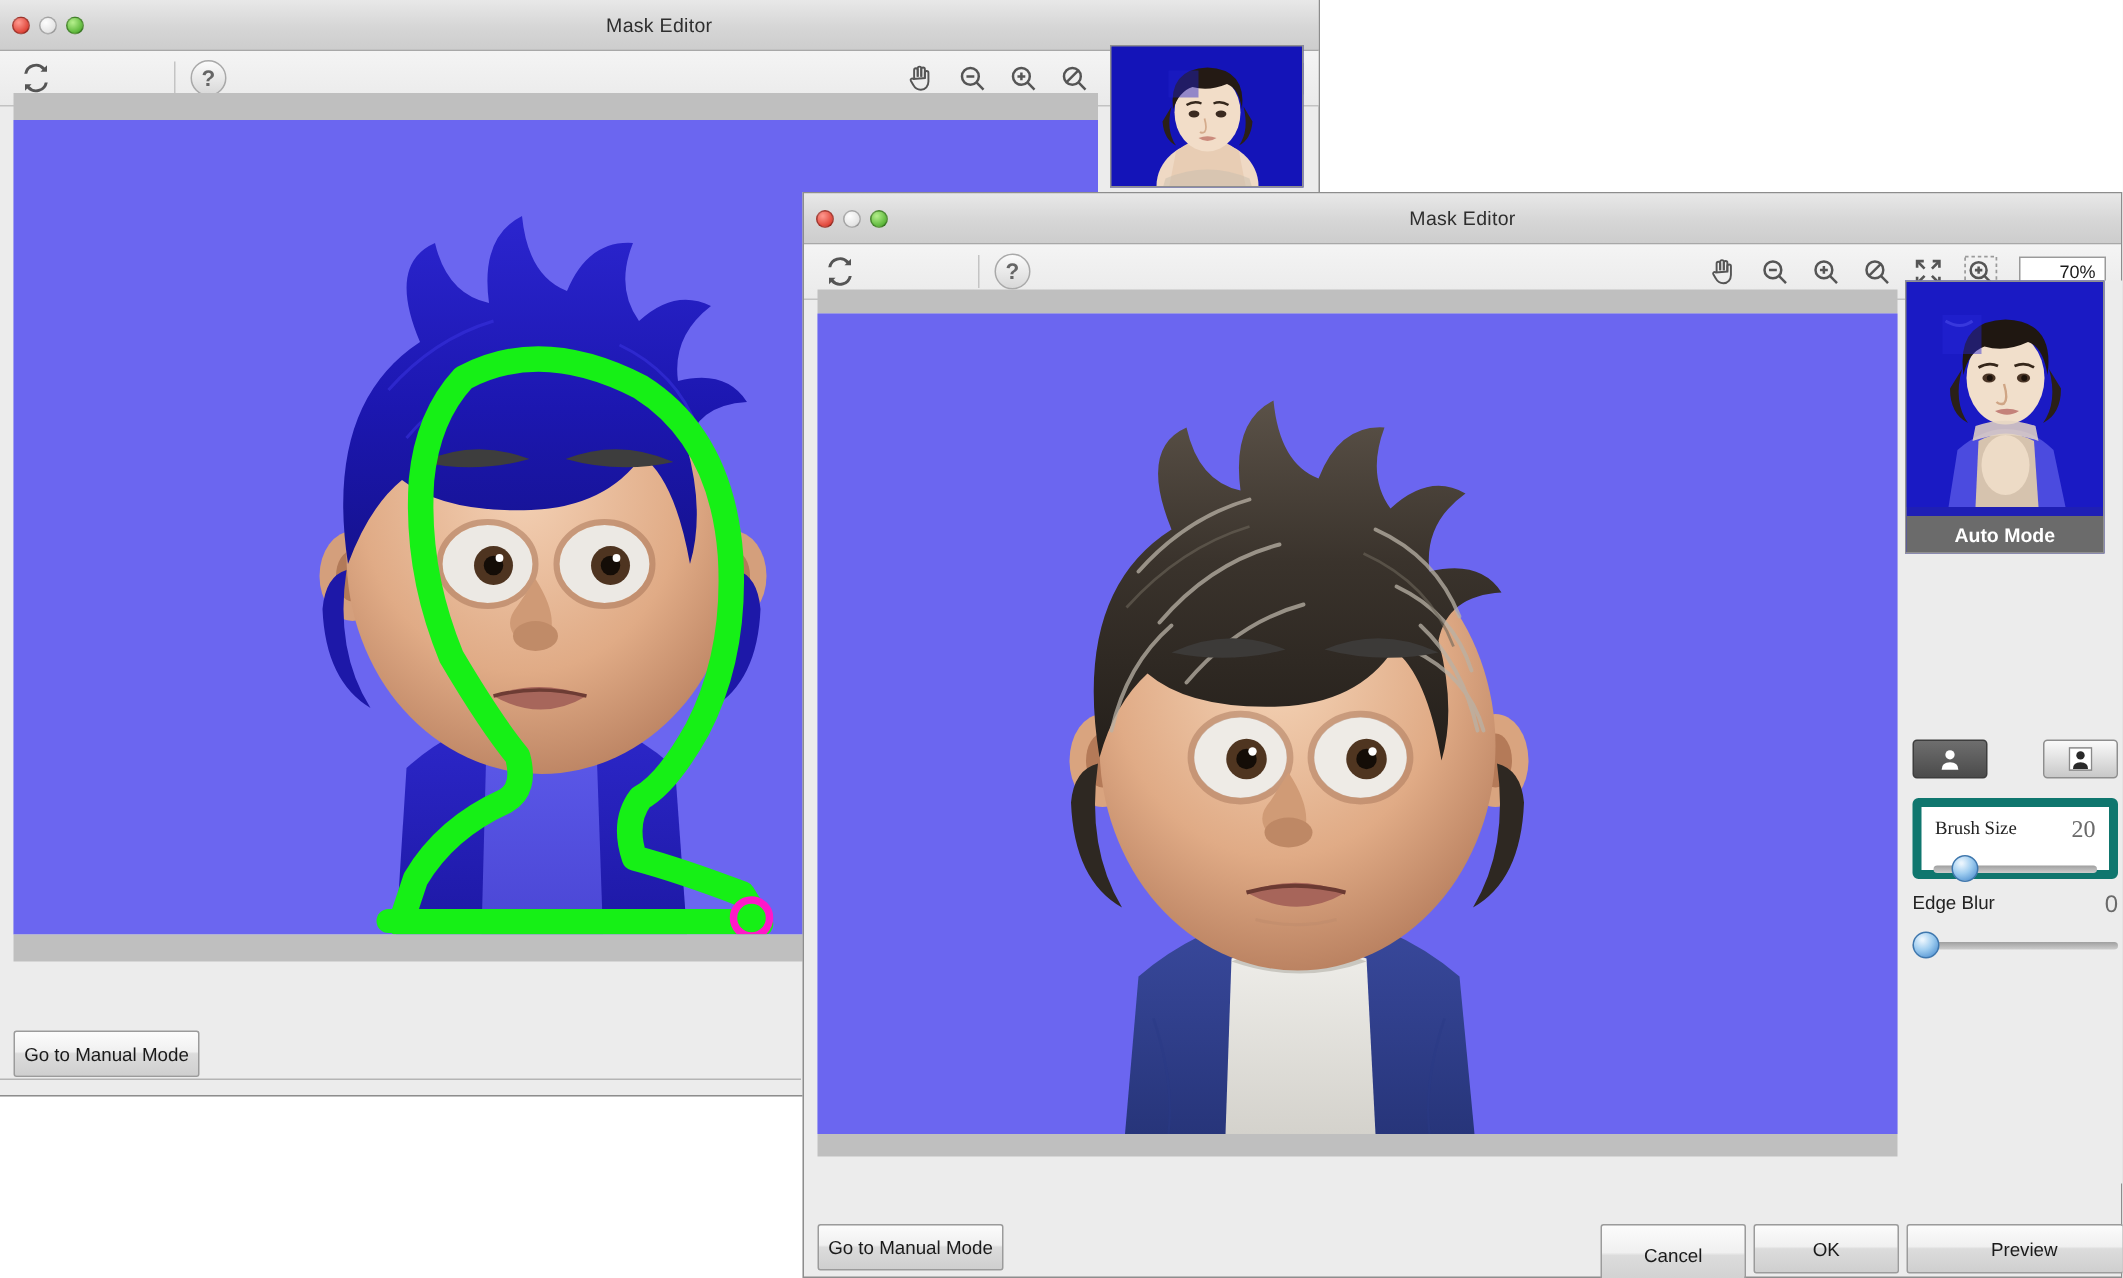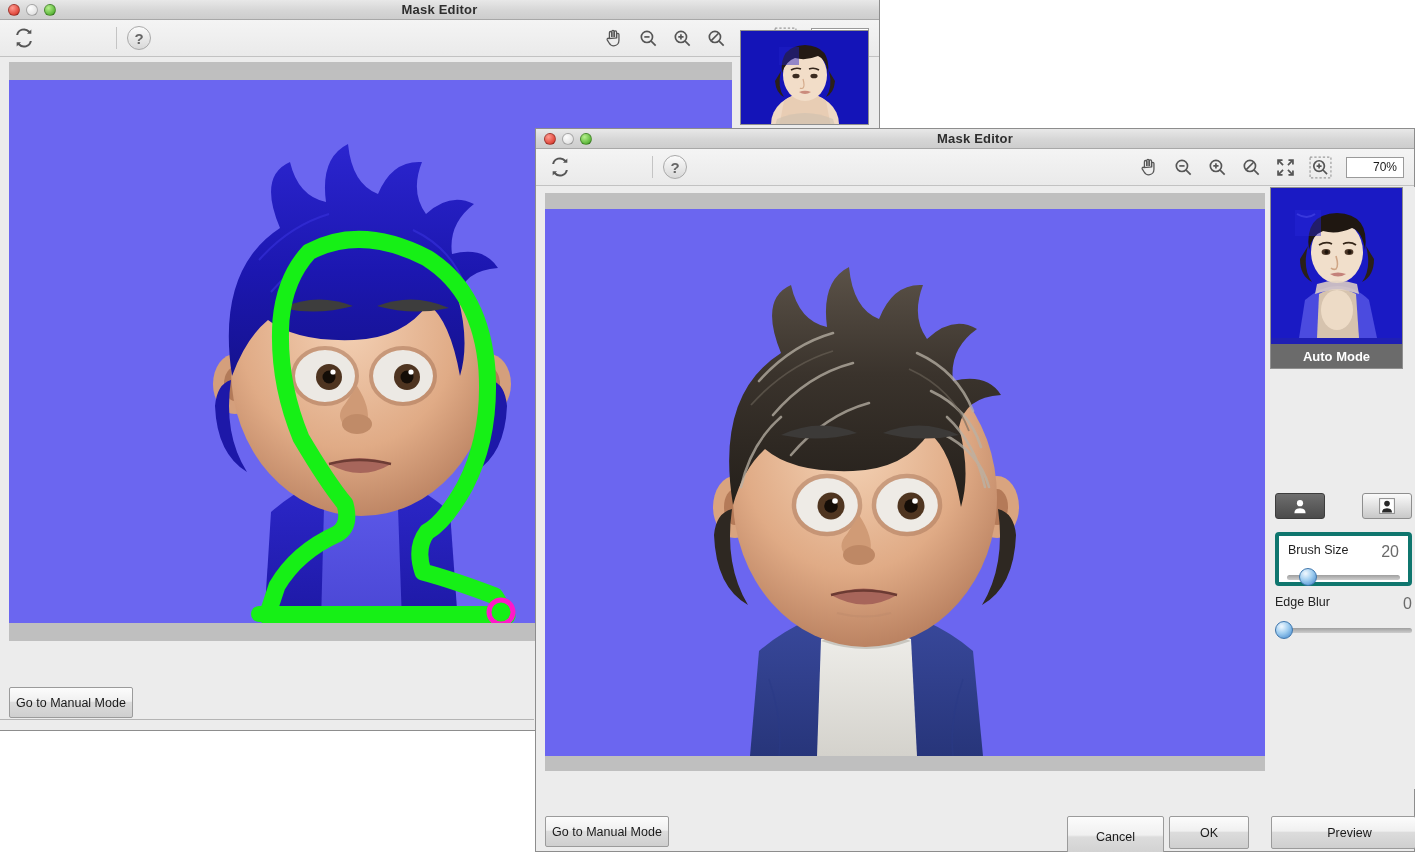--- a/index.html
+++ b/index.html
@@ -7,24 +7,24 @@
     width: 1415px; height: 852px;
     background: #ffffff;
     font-family: "Liberation Sans", sans-serif;
     overflow: hidden;
   }
   .root { position: relative; width: 1415px; height: 852px; background: #ffffff; }
 
   
   .window { position: absolute; background: #ececec; border: 1px solid #8d8d8d; }
   .titlebar {
-    height: 20px;
+    height: 34px;
     background: linear-gradient(to bottom, #e8e8e8 0%, #d6d6d6 55%, #cdcdcd 100%);
     border-bottom: 1px solid #a8a8a8;
-    display: flex; align-items: center; position: relative; font-weight: bold;
+    display: flex; align-items: center; position: relative;
   }
   .traffic { display: flex; gap: 6px; padding-left: 8px; align-items: center; }
   .tl { width: 12px; height: 12px; border-radius: 50%; border: 1px solid rgba(0,0,0,.28); }
   .tl.red    { background: radial-gradient(circle at 35% 30%, #ff9a90, #e0483c 70%, #b42e23); }
   .tl.yellow { background: radial-gradient(circle at 35% 30%, #fdfdfd, #e4e4e4 70%, #bdbdbd); }
   .tl.green  { background: radial-gradient(circle at 35% 30%, #b6f08d, #5eb83c 70%, #3b8a22); }
   .win-title {
     position: absolute; left: 0; right: 0; text-align: center;
     font-size: 13px; color: #2e2e2e; letter-spacing: .2px; pointer-events: none;
   }
@@ -74,21 +74,21 @@
     display: flex; align-items: center; justify-content: center;
   }
   .panel-text { font-size: 12.5px; color: #2b2b2b; line-height: 15.2px; }
   .brush-btn {
     width: 50px; height: 26px; border-radius: 3px;
     border: 1px solid #8e8e8e;
     display: flex; align-items: center; justify-content: center;
   }
   .brush-btn.on  { background: linear-gradient(to bottom,#6e6e6e,#4b4b4b); border-color:#3d3d3d; }
   .brush-btn.off { background: linear-gradient(to bottom,#fafafa,#c8c8c8); }
-  .slider-box { background:#ffffff; border:4px solid #0f766e; border-radius:4px; }
+  .slider-box { background:#ffffff; border:6px solid #0f766e; border-radius:4px;font-family:Liberation Serif, serif; }
   .sl-label { font-size: 12.5px; color:#222; }
   .sl-val { font-size: 16px; color:#6a6a6a; }
   .track { height: 5px; border-radius: 3px; background: linear-gradient(to bottom,#9f9f9f,#cdcdcd); position: relative; }
   .knob {
     position:absolute; top:-7px; width:18px; height:18px; border-radius:50%;
     background: radial-gradient(circle at 35% 28%, #e9f4fd 5%, #9fcdf0 45%, #4d8fd0 90%);
     border:1px solid #3f77ad;
   }
 </style>
 </head>
@@ -507,17 +507,17 @@
         </div>
         <div class="track" style="margin-top:15px;">
           <div class="knob" style="left:0%;"></div>
         </div>
       </div>
     </div>
 
     <div class="btn" style="position:absolute; left:9px; top:660px; width:124px; height:31px;">Go to Manual Mode</div>
 
     <div class="btn" style="position:absolute; left:531px; top:660px; width:97px; height:42px;">Cancel</div>
-    <div class="btn" style="position:absolute; left:633px; top:660px; width:80px; height:33px;">OK</div>
+    <div class="btn" style="position:absolute; left:633px; top:660px; width:97px; height:33px;">OK</div>
     <div class="btn" style="position:absolute; left:735px; top:660px; width:145px; height:33px;padding-left:12px;">Preview</div>
   </div>
 
 </div>
 
 </body></html>

